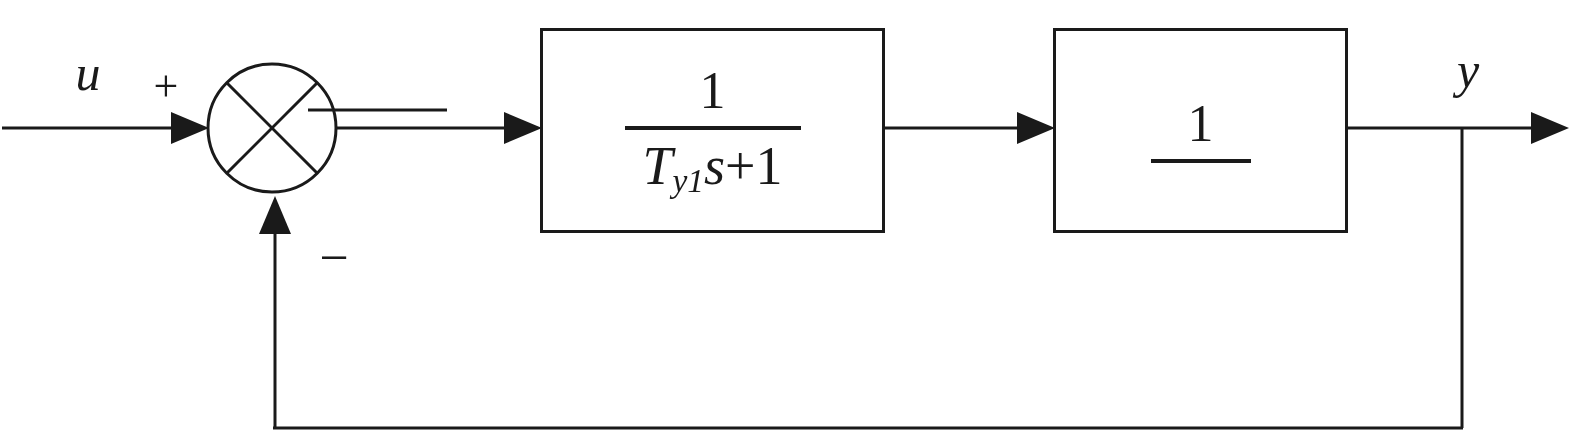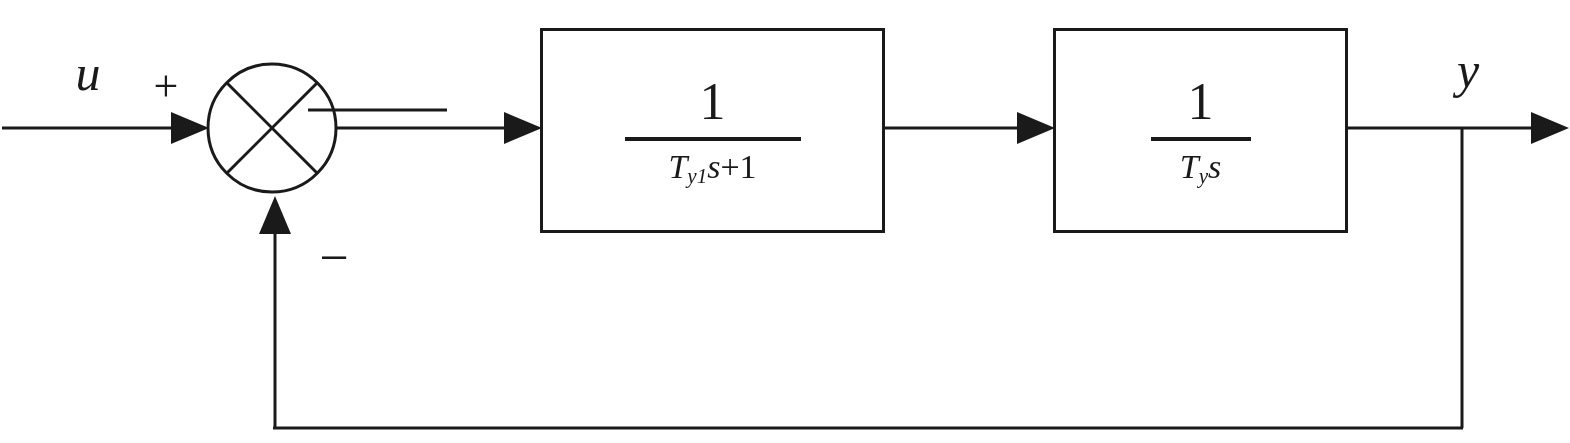--- a/index.html
+++ b/index.html
@@ -46,21 +46,21 @@
   .block .num {
     font-size: 52px;
     line-height: 1;
     margin-bottom: 9px;
   }
   .block .frac-bar {
     height: 4px;
     background: #1a1a1a;
   }
   .block .den {
-    font-size: 34px;
+    font-size: 54px;
     line-height: 1.1;
     margin-top: 7px;
     white-space: nowrap;
   }
   .block .den sub {
     font-size: 0.62em;
     line-height: 0;
     vertical-align: -0.25em;
   }
   .it { font-style: italic; }
@@ -100,21 +100,20 @@
 
   <div class="block" style="left:540px; top:28px; width:345px; height:205px;">
     <div class="num">1</div>
     <div class="frac-bar" style="width:176px;"></div>
     <div class="den"><span class="it">T</span><sub class="it">y1</sub><span class="it">s</span><span>+1</span></div>
   </div>
 
   <div class="block" style="left:1053px; top:28px; width:295px; height:205px;">
     <div class="num">1</div>
     <div class="frac-bar" style="width:100px;"></div>
-    <div class="den"><span class="it">T</span><sub class="it">y</sub><span class="it">s</span></div>
   </div>
 
   <div class="label italic lbl-u" style="left:88px; top:73px;">u</div>
   <div class="label lbl-plus" style="left:166px; top:87px;">+</div>
   <div class="label lbl-minus" style="left:334px; top:258px;">−</div>
   <div class="label italic lbl-y" style="left:1468px; top:70px;">y</div>
 
 </div>
 
 </body></html>

